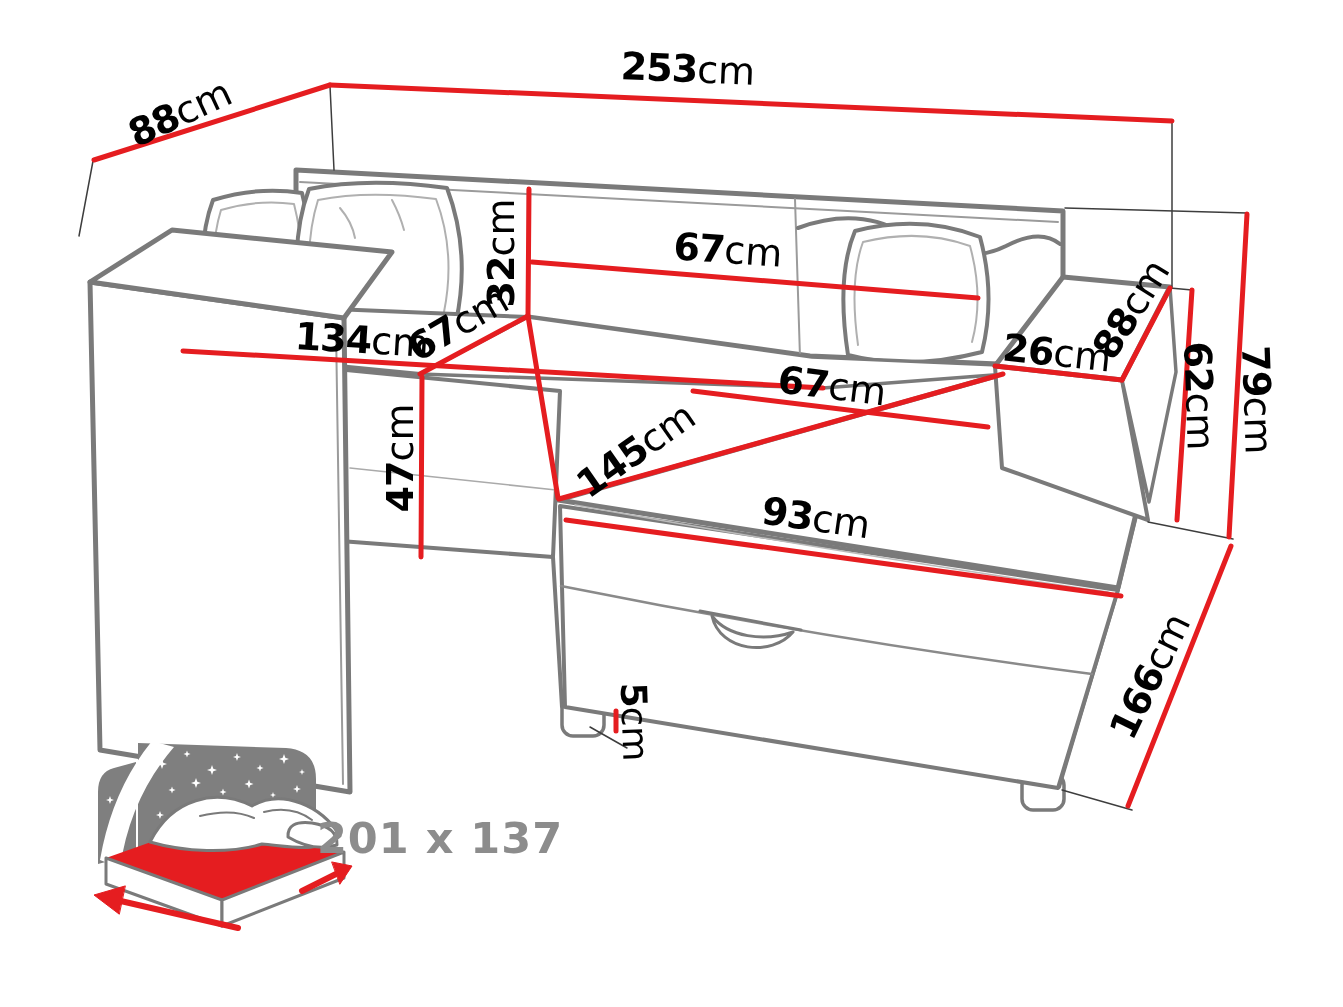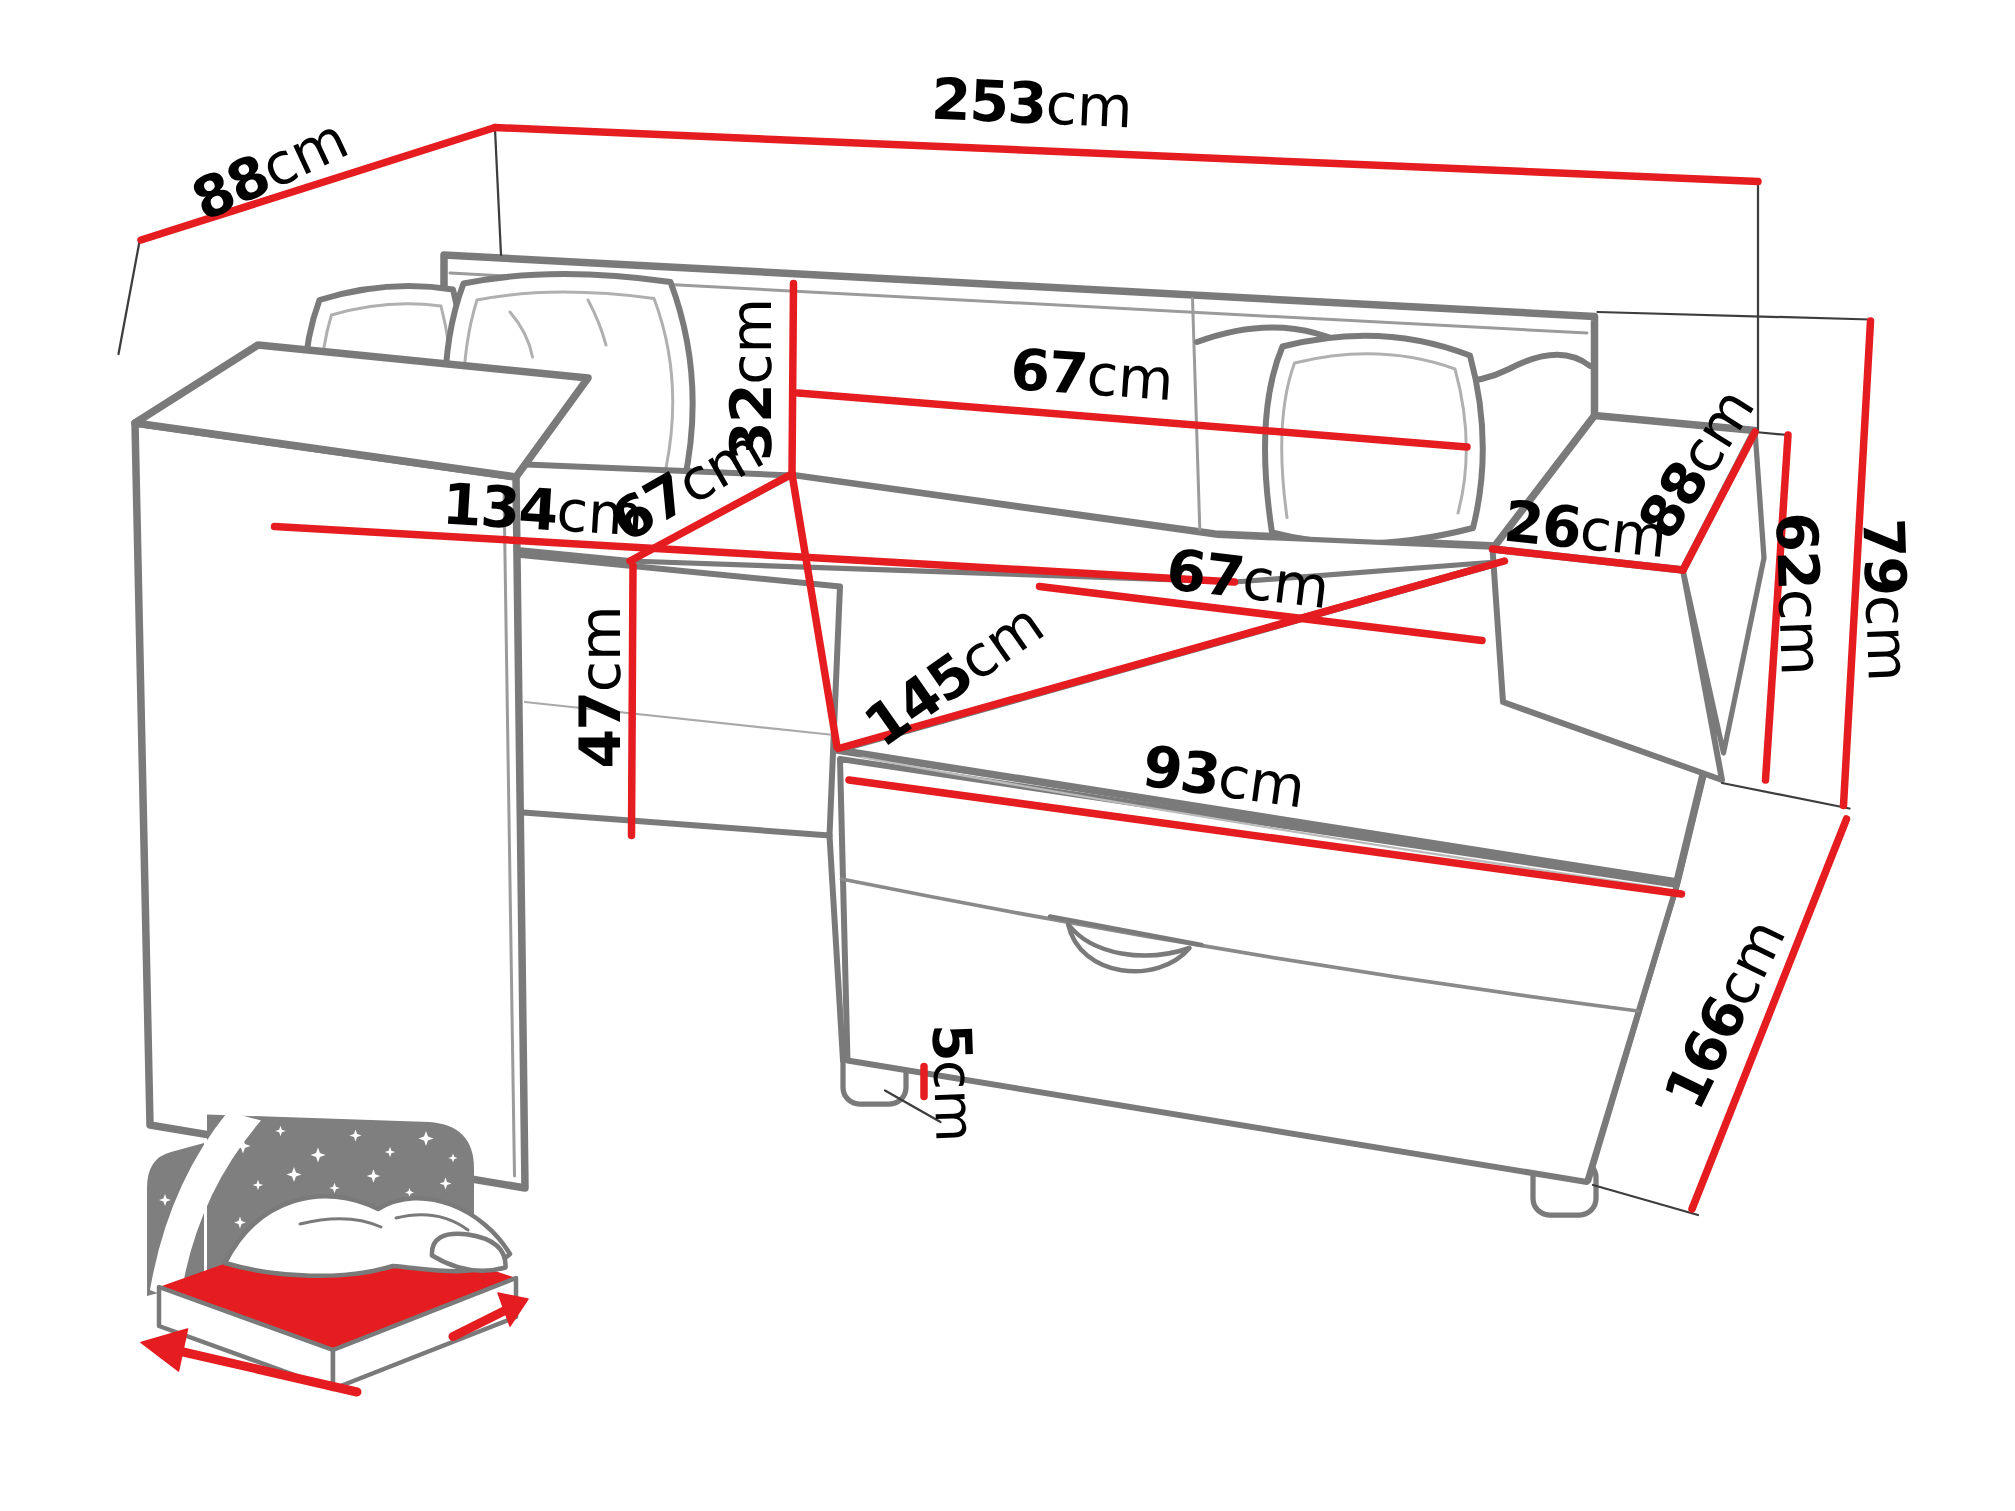--- a/index.html
+++ b/index.html
@@ -190,14 +190,15 @@
 <div class="dim" style="left:636px;top:450px;--r:-35deg"><b>145</b><span class="u">cm</span></div>
 
 <div class="dim" style="left:832px;top:386px;--r:7deg"><b>67</b><span class="u">cm</span></div>
 
 <div class="dim" style="left:816px;top:518px;--r:8deg"><b>93</b><span class="u">cm</span></div>
 
 <div class="dim small" style="left:634px;top:722px;--r:88deg"><b>5</b><span class="u">cm</span></div>
 
 <div class="dim" style="left:1150px;top:676px;--r:-64deg"><b>166</b><span class="u">cm</span></div>
 
+<div class="bedsize" style="left:440px;top:838px;">201 x 137</div>
 
 </div>
 
 </body></html>

